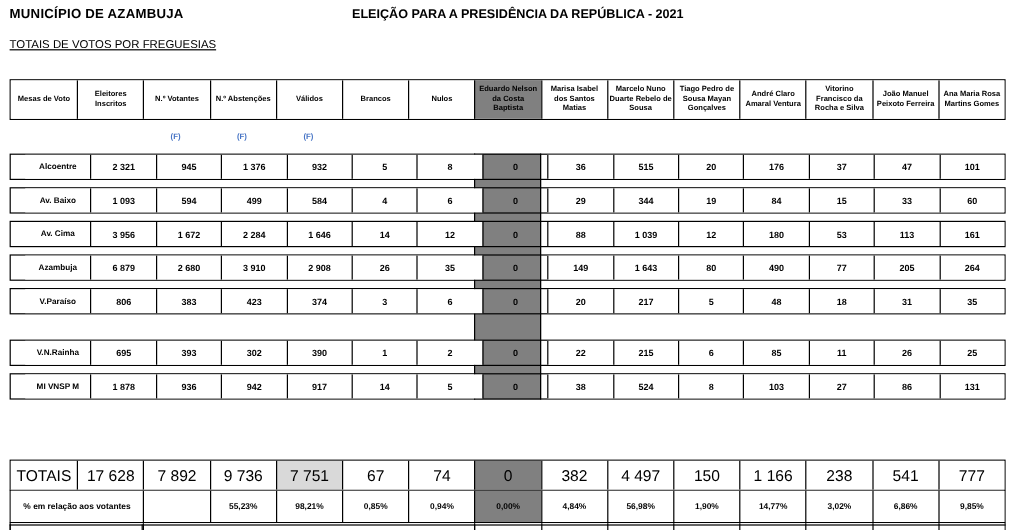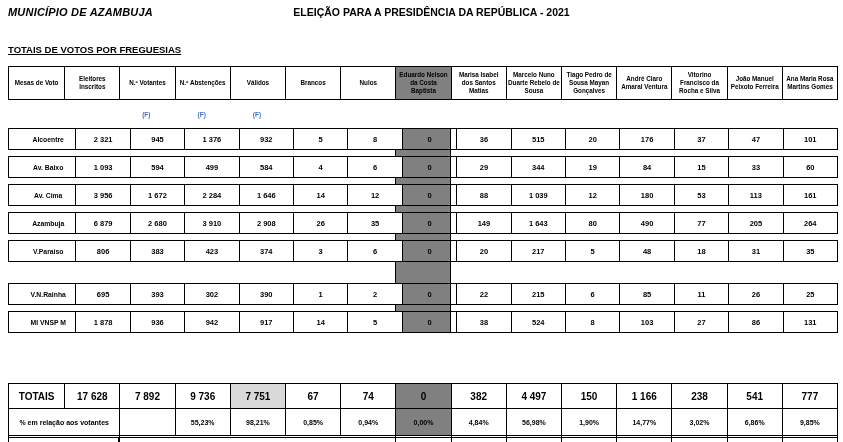--- a/index.html
+++ b/index.html
@@ -1,21 +1,21 @@
 <!DOCTYPE html>
 <html><head>
 <meta charset="utf-8">
 <style>
   * { box-sizing: border-box; margin: 0; padding: 0; }
   html,body { width: 843px; height: 442px; background: #fff; overflow: hidden; }
   body { position: relative; font-family: "Liberation Sans", sans-serif; color: #000; }
 
-  .muni    { position: absolute; left: 8px;  top: 6px;  font-size: 11px;  font-weight: bold; font-style: italic; letter-spacing: .2px; }
+  .muni    { position: absolute; left: 8px;  top: 6px;  font-size: 11px;  font-weight: bold; letter-spacing: .2px; }
   .title   { position: absolute; left: 20px; top: 6px; width: 823px; text-align: center; font-size: 10.5px; font-weight: bold; }
-  .section { position: absolute; left: 8px;  top: 44px; font-size: 9.5px; font-weight: bold; text-decoration: underline; }
+  .section { position: absolute; left: 8px;  top: 32px; font-size: 9.5px; font-weight: normal; text-decoration: underline; }
 
   .tbl { position: absolute; left: 8px; top: 66px; width: 830px; }
   .grid { display: grid; grid-template-columns: repeat(15, 1fr); }
   .bordered { border: 1px solid #000; background: #fff; }
   .cell { border-left: 1px solid #000; display: flex; align-items: center; justify-content: center;
           text-align: center; padding: 0 1px; background: #fff; min-width: 0; }
   .cell:first-child { border-left: none; }
 
   .hrow  { height: 34px; }
   .hrow .cell { font-size: 6.3px; font-weight: bold; line-height: 1.25; }
@@ -31,21 +31,21 @@
             background: #808080; border-left: 1px solid #000; border-right: 1px solid #000; z-index: 0; }
   .drow { height: 22px; margin-bottom: 6px; position: relative; z-index: 1; background: transparent; padding-left: 12px; }
   .drow:last-child { margin-bottom: 16px; }
   .drow .cell { font-size: 7.5px; font-weight: bold; }
   .drow .cell.name { font-size: 6.8px; }
   .drow .cell.transparent { background: transparent; }
 
   .gap { height: 34px; }
 
   .trow  { height: 26px; }
-  .trow .cell { font-size: 10px; font-weight: bold; }
+  .trow .cell { font-size: 13px; font-weight: normal; }
   .pvrow { height: 28px; margin-top: -1px; }
   .pvrow .cell { font-size: 7px; font-weight: bold; }
   .pv2row { height: 20px; margin-top: -1px; }
   .pv2row .cell { font-size: 6.5px; font-weight: bold; }
   .span2 { grid-column: span 2; }
   .span5 { grid-column: span 5; }
 
   .stub-h { position: absolute; left: 8px; top: 437px; width: 830px; height: 1px; background: #000; }
   .stub-v { position: absolute; top: 437px; width: 1px; height: 5px; background: #000; }
 </style>

